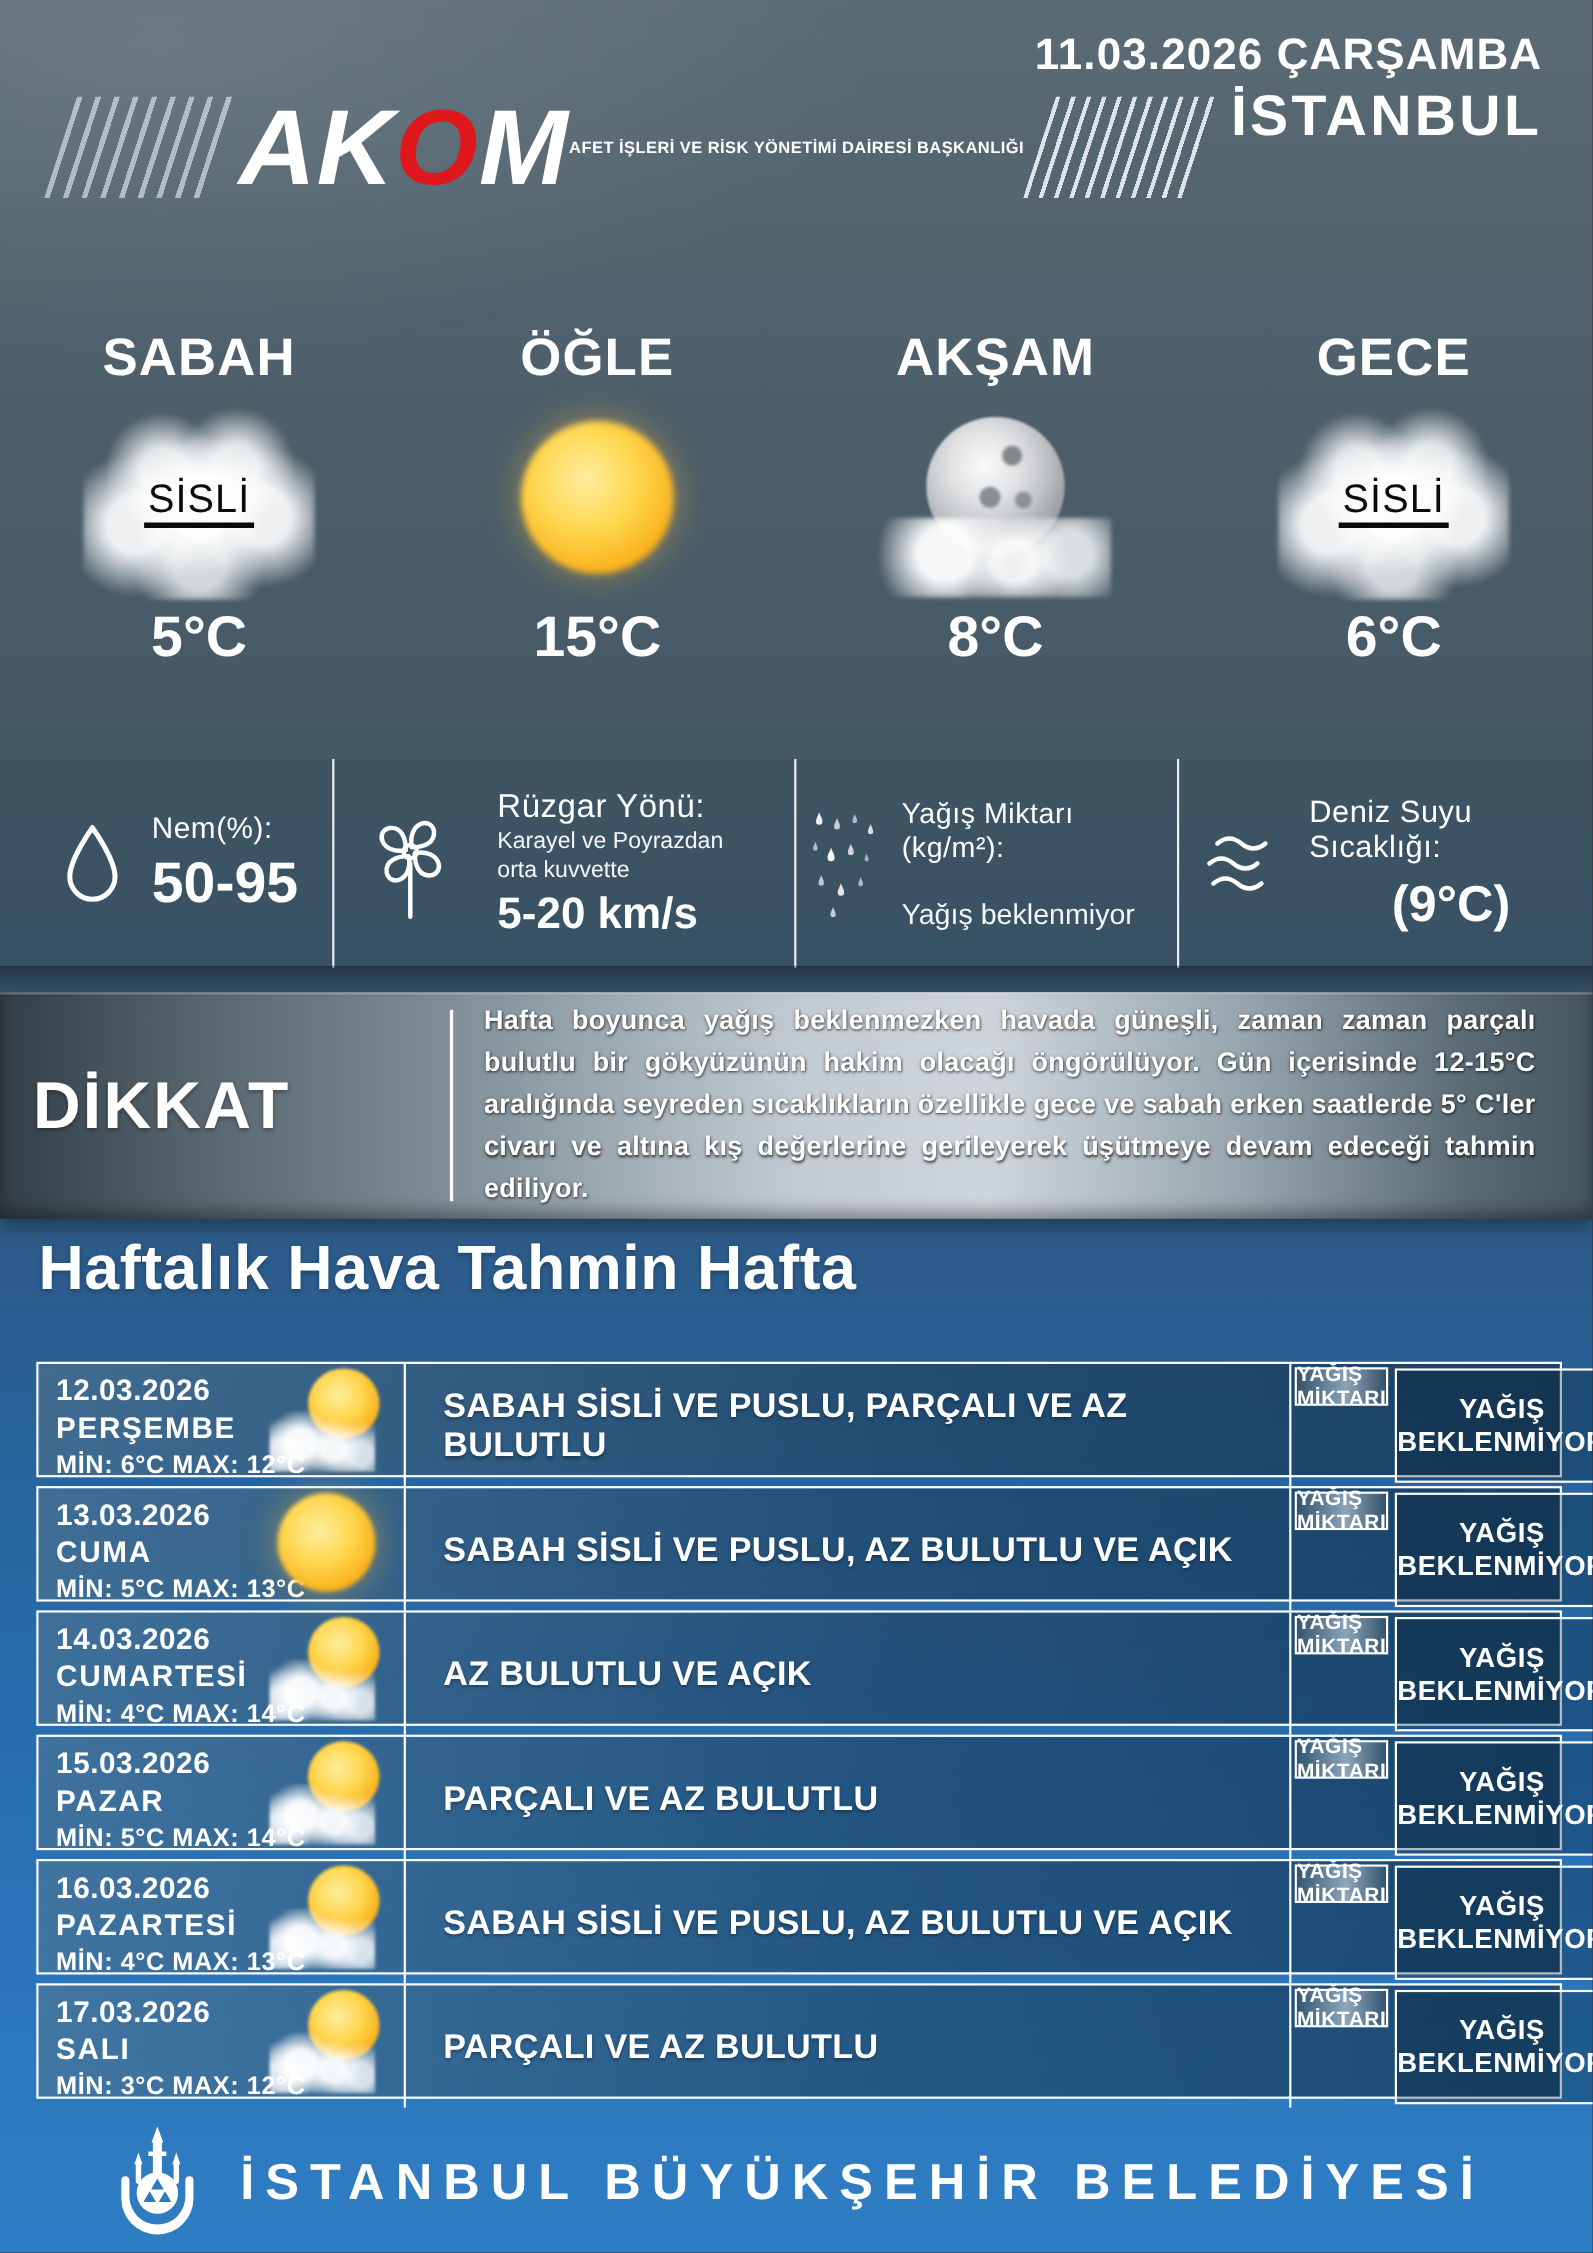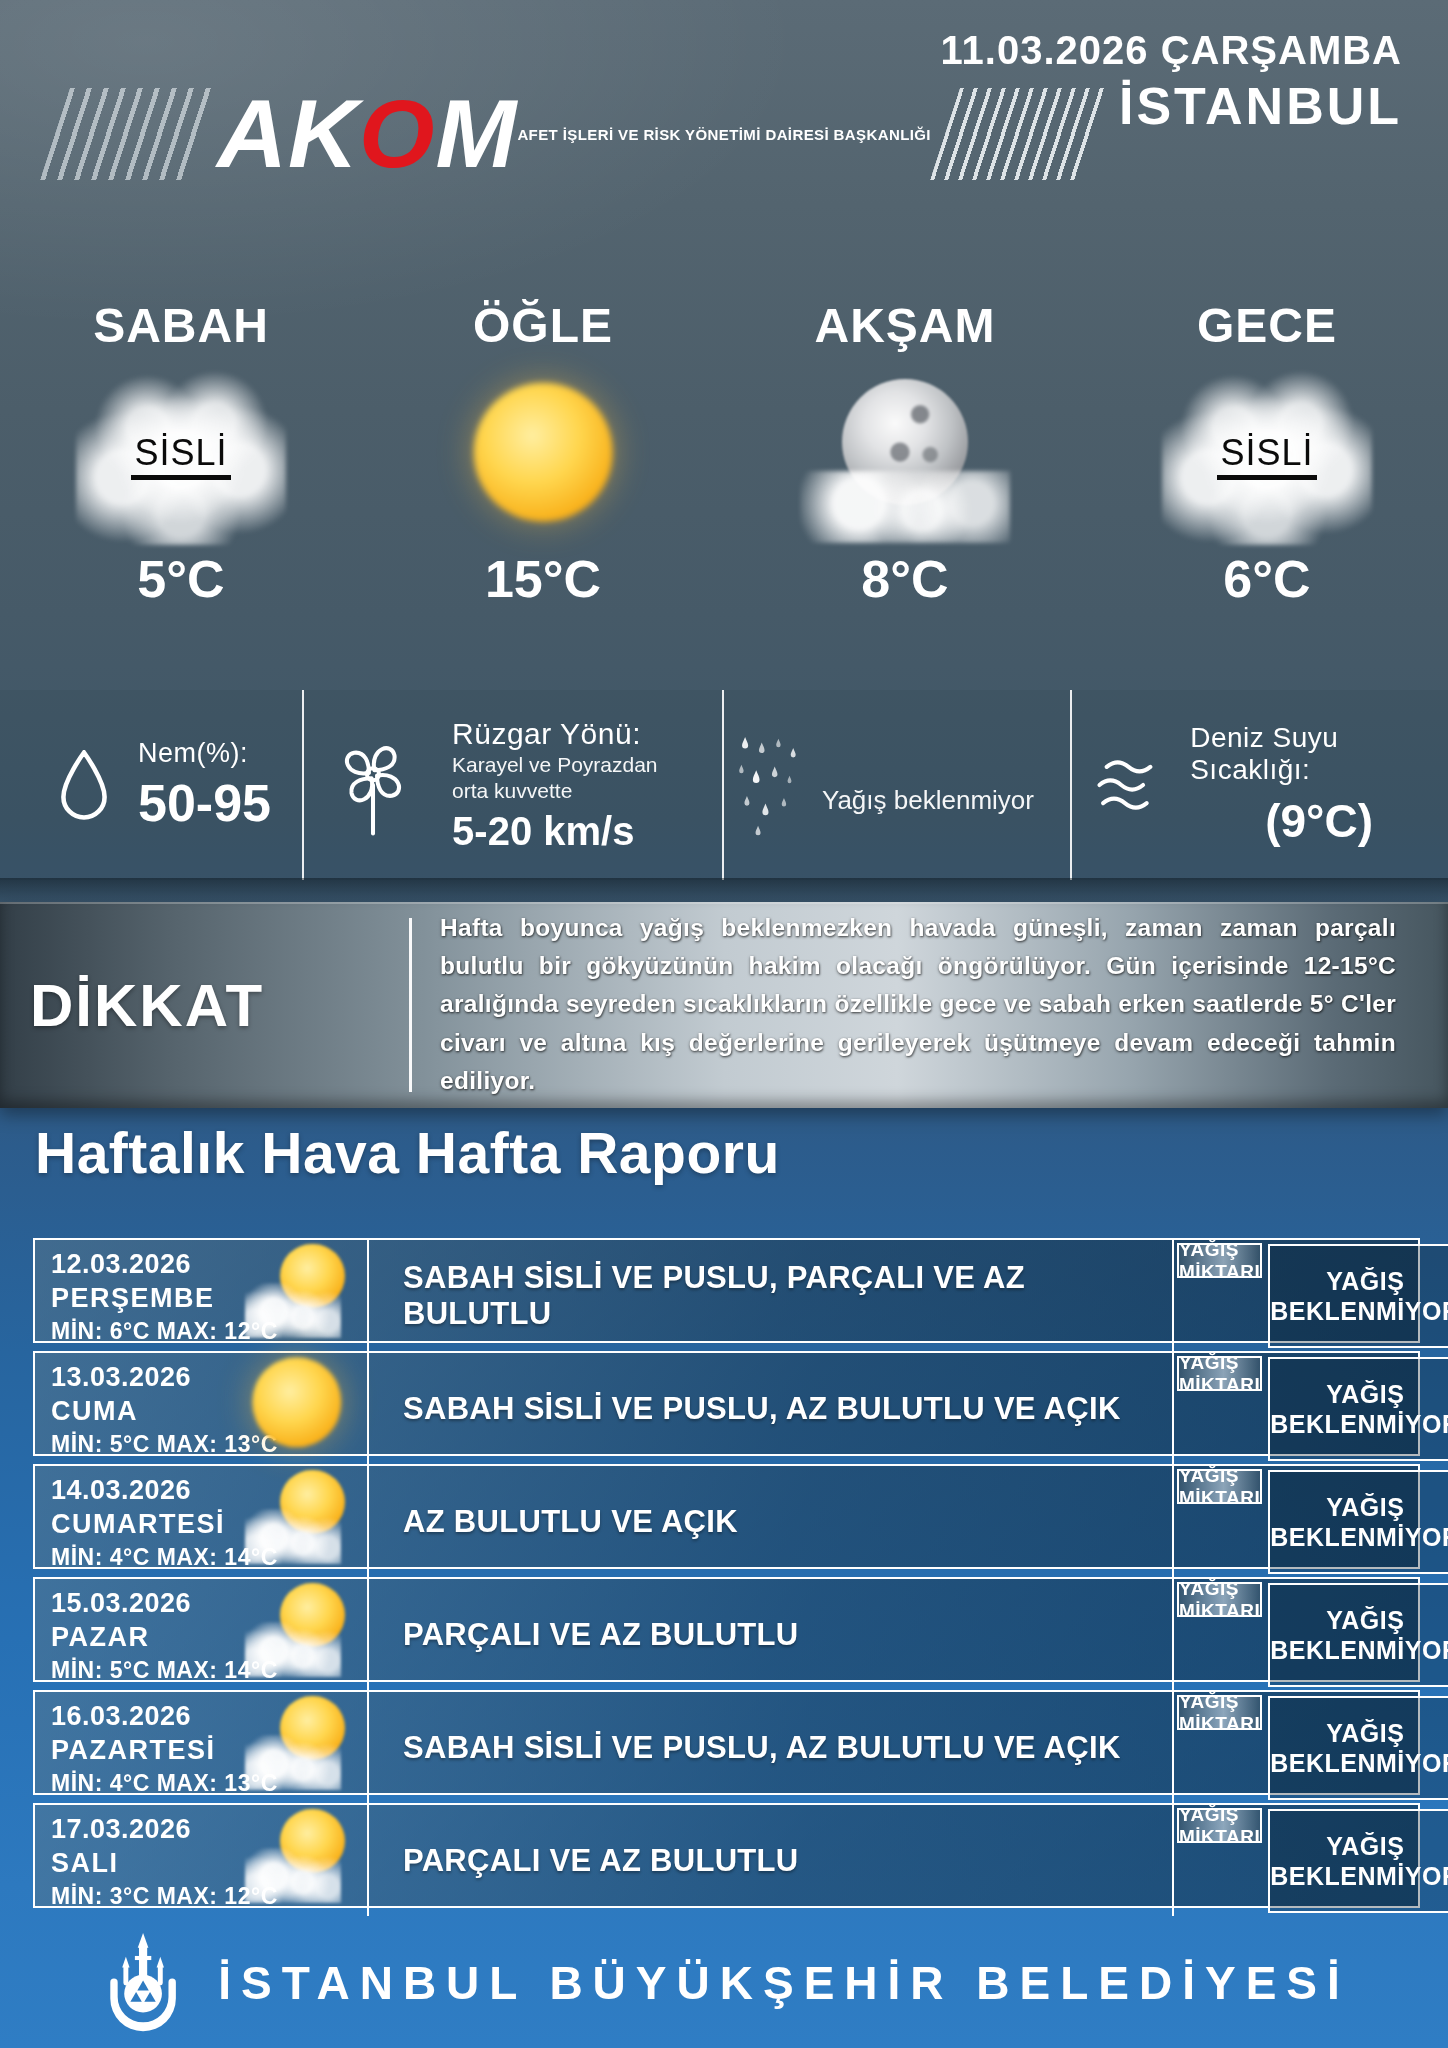--- a/index.html
+++ b/index.html
@@ -214,20 +214,21 @@
           <path d="M0 0 C1.5 4 3 6 3 8.5 A3 3 0 1 1 -3 8.5 C-3 6 -1.5 4 0 0 Z" transform="translate(24 44) scale(1.2)" opacity=".95"></path>
           <path d="M0 0 C1.5 4 3 6 3 8.5 A3 3 0 1 1 -3 8.5 C-3 6 -1.5 4 0 0 Z" transform="translate(44 40)" opacity=".75"></path>
           <path d="M0 0 C1.5 4 3 6 3 8.5 A3 3 0 1 1 -3 8.5 C-3 6 -1.5 4 0 0 Z" transform="translate(60 50) scale(.7)" opacity=".55"></path>
           <path d="M0 0 C1.5 4 3 6 3 8.5 A3 3 0 1 1 -3 8.5 C-3 6 -1.5 4 0 0 Z" transform="translate(14 72) scale(.9)" opacity=".7"></path>
           <path d="M0 0 C1.5 4 3 6 3 8.5 A3 3 0 1 1 -3 8.5 C-3 6 -1.5 4 0 0 Z" transform="translate(34 80) scale(1.1)" opacity=".85"></path>
           <path d="M0 0 C1.5 4 3 6 3 8.5 A3 3 0 1 1 -3 8.5 C-3 6 -1.5 4 0 0 Z" transform="translate(54 74) scale(.8)" opacity=".6"></path>
           <path d="M0 0 C1.5 4 3 6 3 8.5 A3 3 0 1 1 -3 8.5 C-3 6 -1.5 4 0 0 Z" transform="translate(26 104) scale(.9)" opacity=".7"></path>
         </g>
       </svg>
       <div>
+        <div class="m-label">Yağış Miktarı (kg/m²):</div>
         <div class="m-value">Yağış beklenmiyor</div>
       </div>
     </div>
     <div class="metric m4">
       <svg viewBox="0 0 80 64" width="78" height="62">
         <g fill="none" stroke="#fff" stroke-width="4.5" stroke-linecap="round">
           <path d="M14 12 q 12 -10 24 0 q 12 10 24 0"></path>
           <path d="M6 32 q 12 -10 24 0 q 12 10 24 0"></path>
           <path d="M10 52 q 12 -10 24 0 q 12 10 24 0"></path>
         </g>
@@ -239,21 +240,21 @@
     </div>
   </div>
   <div class="shadow-band"></div>
 
   <div class="alert">
     <div class="alert-title">DİKKAT</div>
     <div class="alert-sep"></div>
     <div class="alert-text">Hafta boyunca yağış beklenmezken havada güneşli, zaman zaman parçalı bulutlu bir gökyüzünün hakim olacağı öngörülüyor. Gün içerisinde 12-15°C aralığında seyreden sıcaklıkların özellikle gece ve sabah erken saatlerde 5° C'ler civarı ve altına kış değerlerine gerileyerek üşütmeye devam edeceği tahmin ediliyor.</div>
   </div>
 
-  <div class="weekly-title">Haftalık Hava Hafta Raporu</div>
+  <div class="weekly-title">Haftalık Hava Tahmin Hafta</div>
   <div class="wtable">
 
       <div class="wrow">
         <div class="wc1">
           <div class="wdate">12.03.2026</div>
           <div class="wday">PERŞEMBE</div>
           <div class="wminmax">MİN: 6°C MAX: 12°C</div>
           <div class="wicon-box wicon-sun-cloud"></div>
         </div>
         <div class="wc2">

